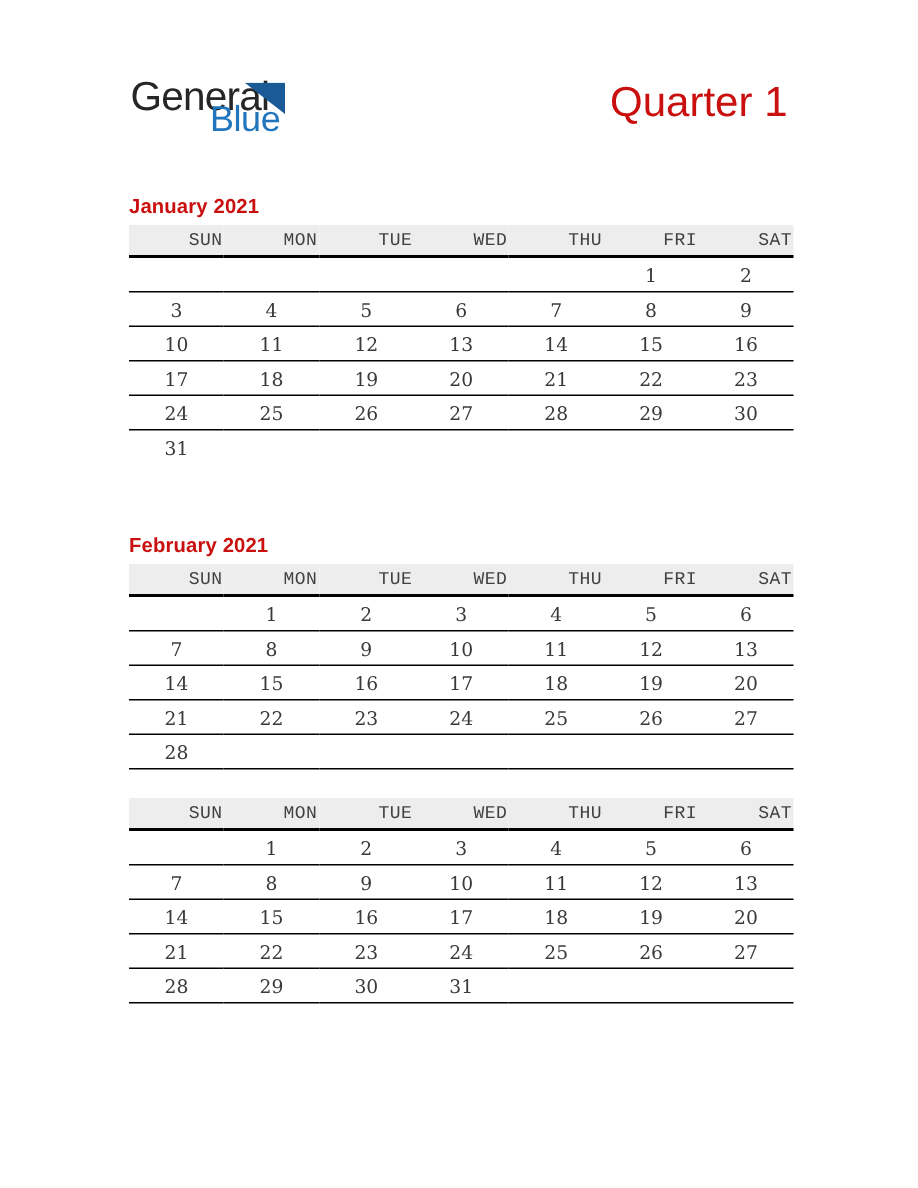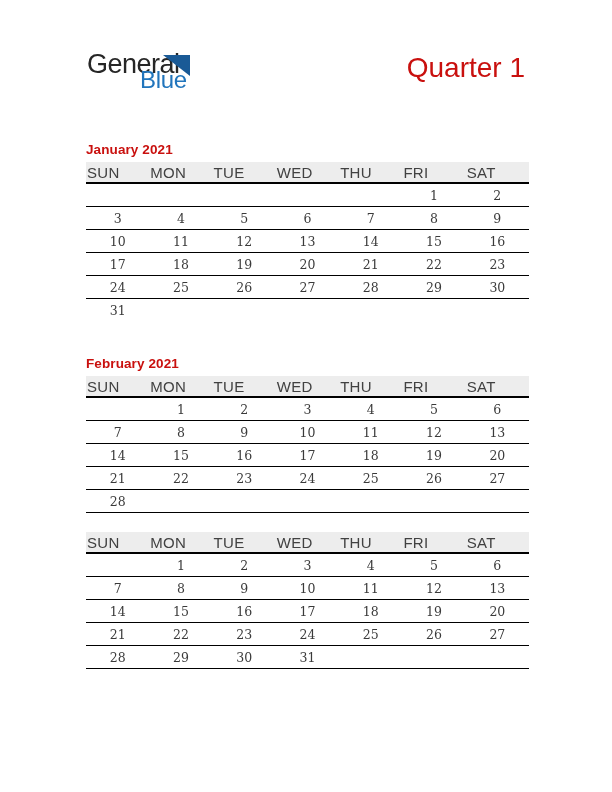--- a/index.html
+++ b/index.html
@@ -33,42 +33,42 @@
   
   .quarter-title {
     position: absolute; top: 53px; left: 0; right: 87px;
     text-align: right;
     font-size: 28px; line-height: 1.1; color: #C9100E;
   }
 
   
   .months { position: absolute; left: 86px; top: 0; width: 443px; }
   .month-block { position: absolute; left: 0; width: 443px; }
-  .month-0 { top: 142px; }
+  .month-0 { top: 130px; }
   .month-1 { top: 332px; margin-top: 24px; }
   .month-2 { top: 532px; }
 
   .month-title {
     height: 20px;
     font-size: 13.5px; font-weight: 700; color: #C9100E;
     letter-spacing: 0.1px;
   }
 
   table.cal {
     width: 443px;
     border-collapse: collapse;
     table-layout: fixed;
   }
   table.cal th {
     height: 18px;
     background: #EDEDED;
     border-bottom: 2px solid #000000;
-    font-size: 15px; font-weight: 500; color: #414141;
+    font-size: 12px; font-weight: 500; color: #414141;
     letter-spacing: 0.3px;
-    text-align: left; vertical-align: middle;
+    text-align: right; vertical-align: middle; font-family: Liberation Mono, monospace;
   }
   table.cal td {
     height: 20px;
     border-bottom: 1.5px solid #000000;
     font-family: "DejaVu Serif", serif;
     font-size: 12.5px; color: #3A3A3A;
     text-align: center; vertical-align: middle;
   }
   table.cal tr.no-bottom td { border-bottom: none; }
 </style>

